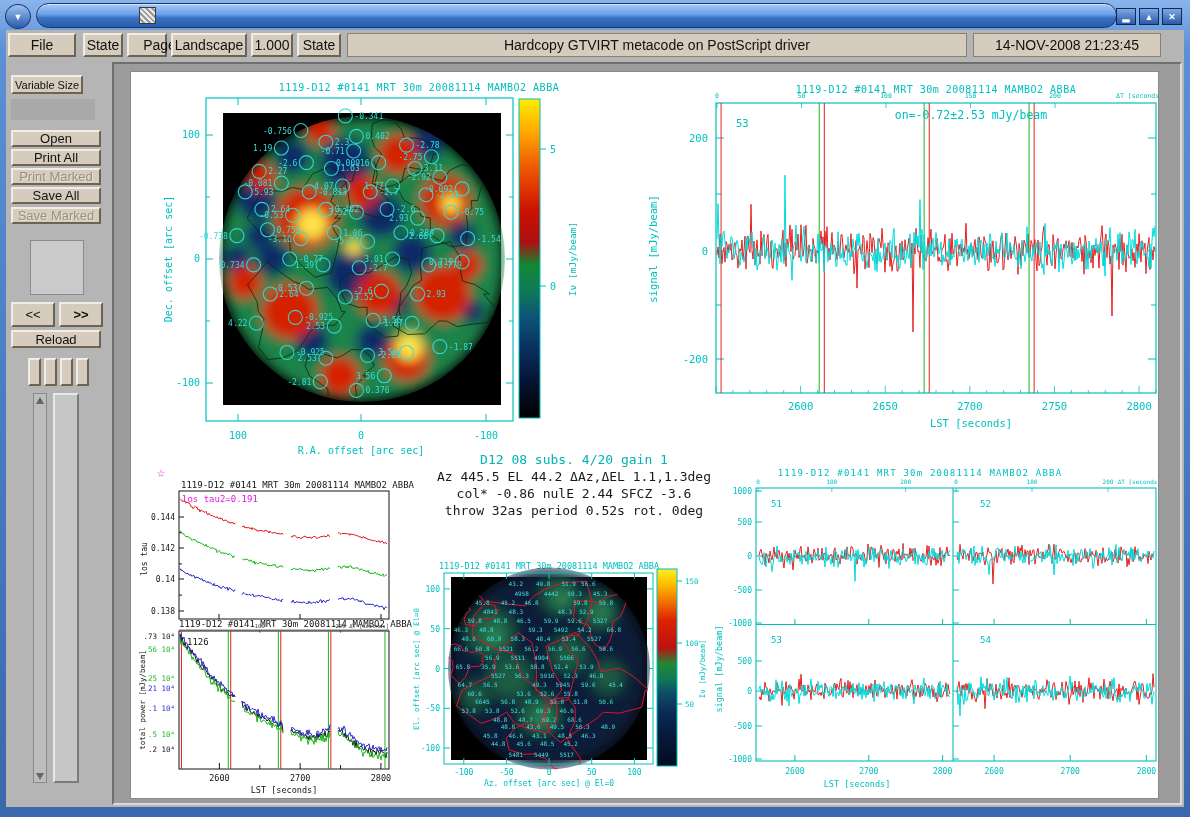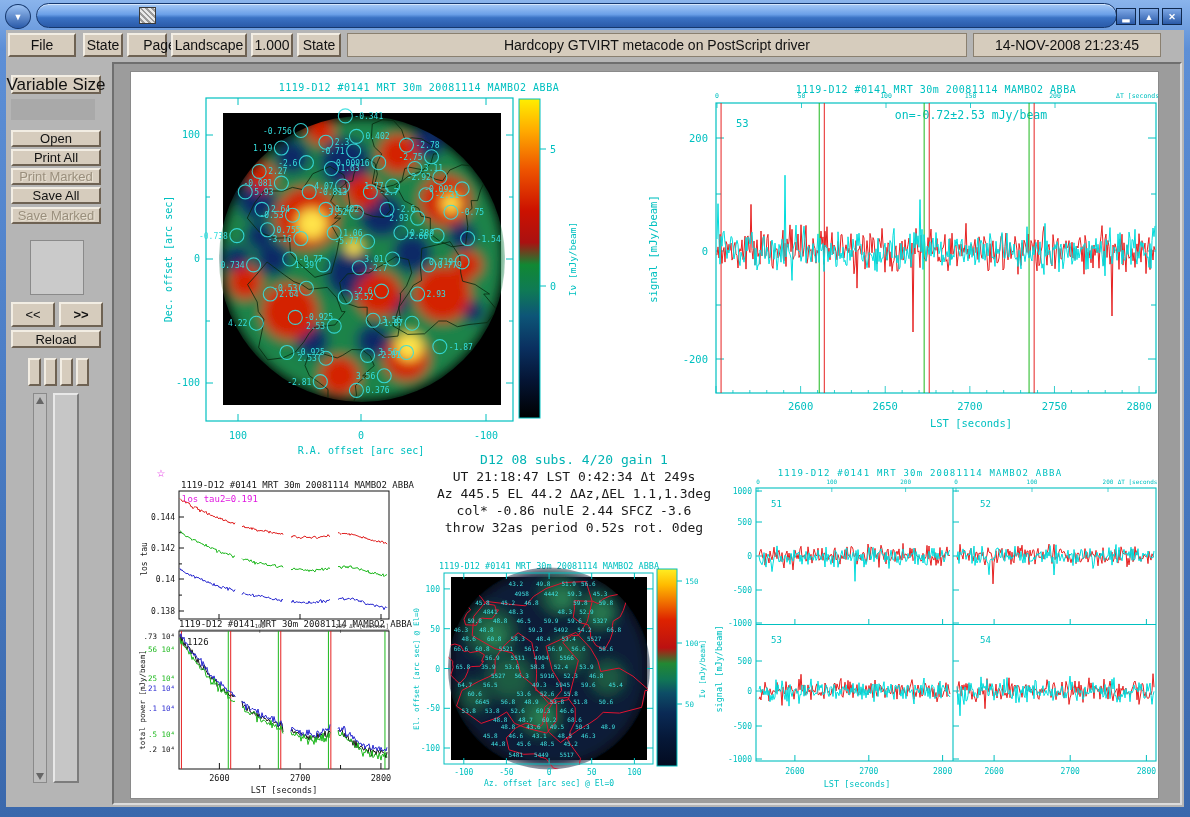--- a/index.html
+++ b/index.html
@@ -92,21 +92,21 @@
       <div class="btn" style="left:77px;width:40px;height:24px;">State</div>
       <div class="btn" style="left:121px;width:40px;height:24px;padding-left:25px;">Page</div>
       <div class="btn" style="left:165px;width:76px;height:24px;">Landscape</div>
       <div class="btn" style="left:245px;width:42px;height:24px;">1.000</div>
       <div class="btn" style="left:291px;width:44px;height:24px;">State</div>
       <div class="panel" style="left:341px;width:620px;height:24px;">Hardcopy GTVIRT metacode on PostScript driver</div>
       <div class="panel" style="left:967px;width:188px;height:24px;">14-NOV-2008 21:23:45</div>
     </div>
 
     <div class="sidebar">
-      <div class="btn" style="left:5px;top:13px;width:90px;height:19px;font-size:17px;">Variable Size</div>
+      <div class="btn" style="left:5px;top:13px;width:72px;height:19px;font-size:11px;">Variable Size</div>
       <div class="graybox" style="left:5px;top:37px;width:84px;height:21px;"></div>
       <div class="btn" style="left:5px;top:68px;width:90px;height:17px;font-size:13px;">Open</div>
       <div class="btn" style="left:5px;top:87px;width:90px;height:17px;font-size:13px;">Print All</div>
       <div class="btn dis" style="left:5px;top:106px;width:90px;height:17px;font-size:13px;">Print Marked</div>
       <div class="btn" style="left:5px;top:125px;width:90px;height:17px;font-size:13px;">Save All</div>
       <div class="btn dis" style="left:5px;top:145px;width:90px;height:17px;font-size:13px;">Save Marked</div>
       <div class="pagebox" style="left:24px;top:178px;width:52px;height:53px;"></div>
       <div class="btn" style="left:5px;top:240px;width:44px;height:25px;font-size:13px;">&lt;&lt;</div>
       <div class="btn" style="left:53px;top:240px;width:44px;height:25px;font-size:13px;font-weight:bold;">&gt;&gt;</div>
       <div class="btn" style="left:5px;top:268px;width:90px;height:18px;font-size:13px;">Reload</div>
@@ -499,21 +499,20 @@
             <text x="169.15384615384613" y="322" font-size="8.5" fill="#151515" font-family="DejaVu Sans Mono, monospace" text-anchor="middle">2700</text>
             <line x1="169.15384615384613" y1="310" x2="169.15384615384613" y2="304" stroke="#151515"></line>
             <text x="249.92307692307693" y="322" font-size="8.5" fill="#151515" font-family="DejaVu Sans Mono, monospace" text-anchor="middle">2800</text>
             <line x1="249.92307692307693" y1="310" x2="249.92307692307693" y2="304" stroke="#151515"></line>
             <line x1="128.76923076923077" y1="310" x2="128.76923076923077" y2="306" stroke="#151515"></line>
             <line x1="209.53846153846155" y1="310" x2="209.53846153846155" y2="306" stroke="#151515"></line>
             <text x="153" y="334" font-size="8.5" fill="#151515" font-family="DejaVu Sans Mono, monospace" text-anchor="middle">LST [seconds]</text>
           </svg>
         <div class="info">
           <div class="cyanline">D12 08  subs. 4/20 gain 1</div>
-          <div>UT 21:18:47 LST 0:42:34 Δt 249s</div>
           <div>Az 445.5 EL 44.2 ΔAz,ΔEL 1.1,1.3deg</div>
           <div>col* -0.86 nulE 2.44 SFCZ -3.6</div>
           <div>throw 32as period 0.52s rot. 0deg</div>
         </div>
         <svg id="svg-bm" style="left:258px;top:487px;" width="350" height="240">
             <defs>
               <filter id="fb2" x="-40%" y="-40%" width="180%" height="180%">
                 <feGaussianBlur stdDeviation="7"></feGaussianBlur>
               </filter>
               <linearGradient id="gradBM" x1="0" y1="0" x2="0" y2="1">

